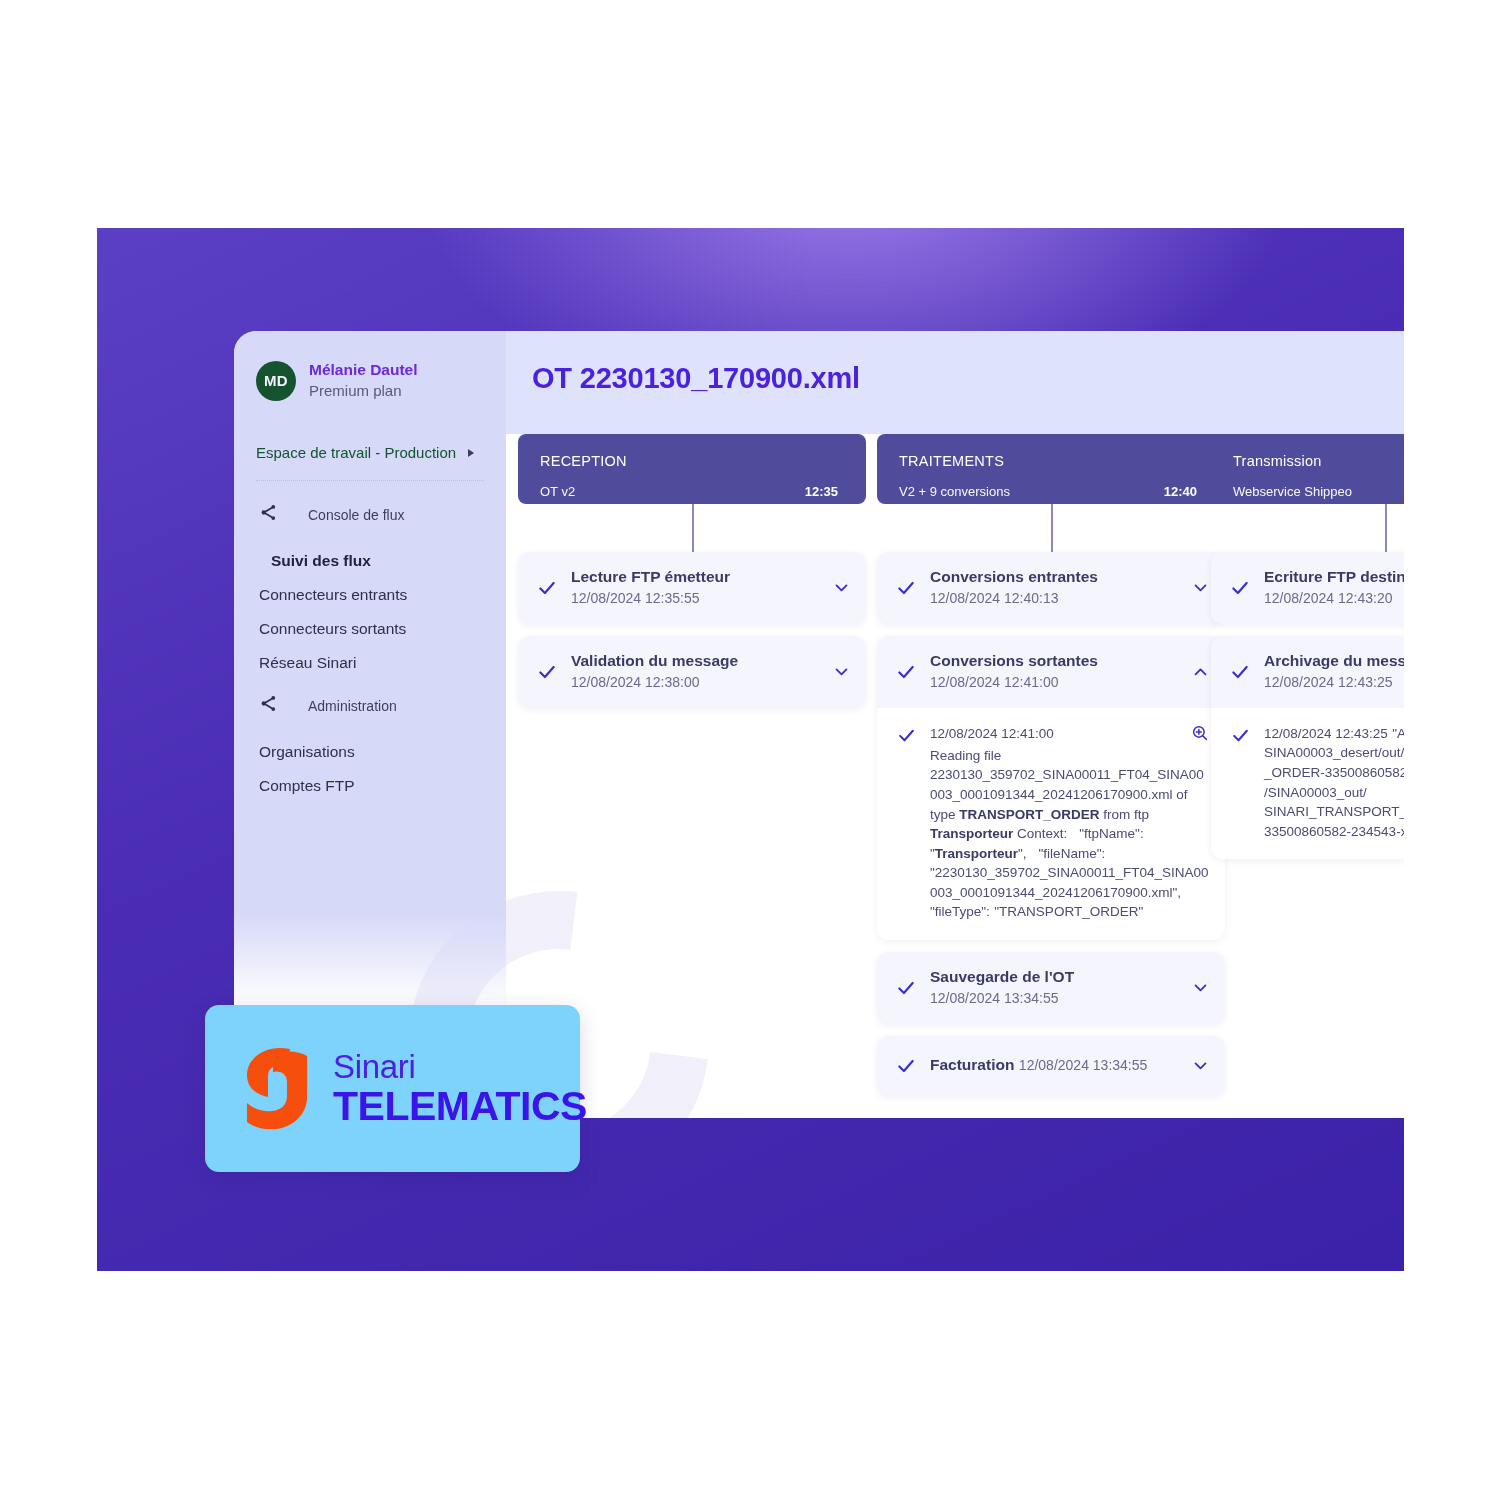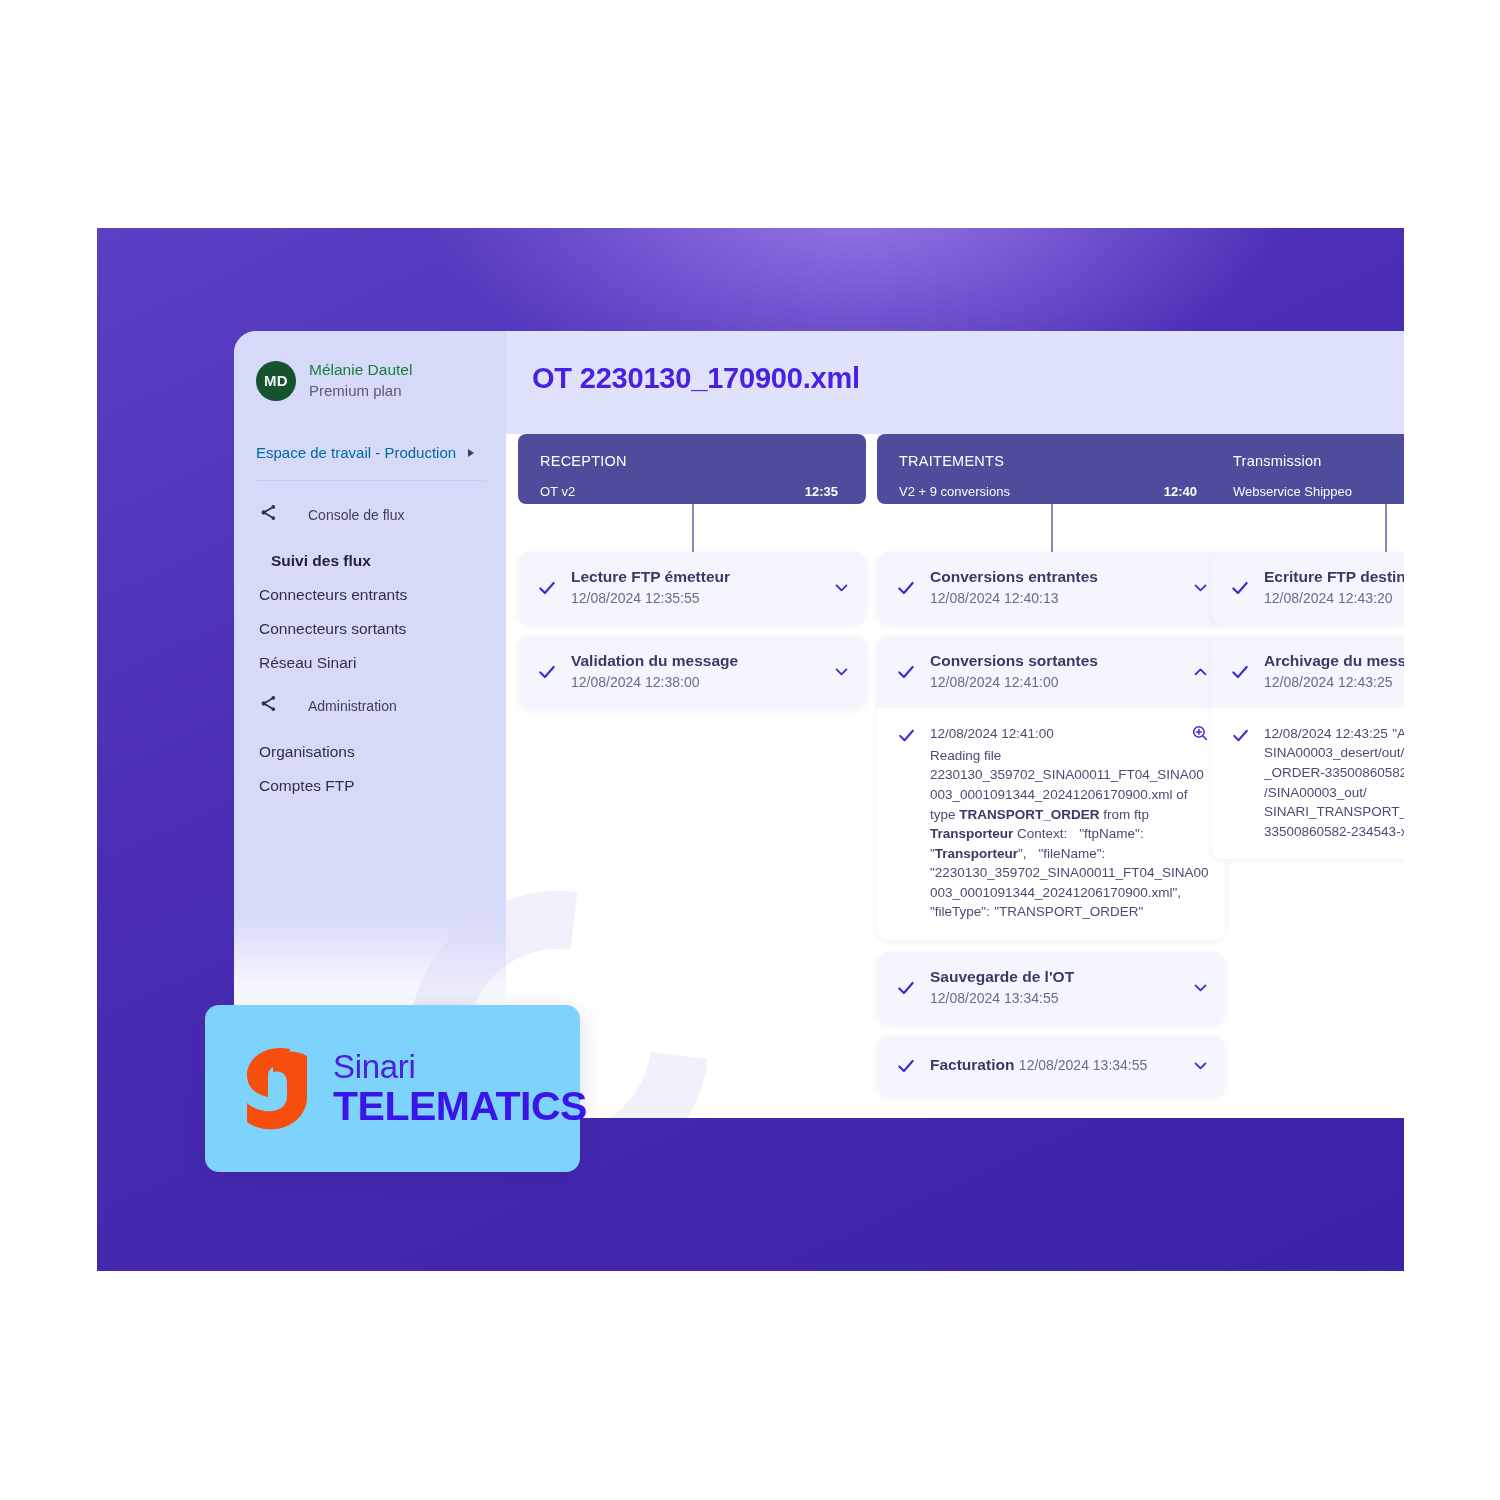--- a/index.html
+++ b/index.html
@@ -79,28 +79,28 @@
     display: flex; align-items: center; gap: 13px;
     padding: 29px 0 0 22px;
   }
   .avatar {
     width: 40px; height: 40px; border-radius: 50%;
     background: #14532d; color: #f3f1fd;
     display: flex; align-items: center; justify-content: center;
     font-size: 15px; font-weight: 700; letter-spacing: .3px;
     flex: 0 0 auto;
   }
-  .user-name { font-size: 15.5px; font-weight: 400; color: #15803d; line-height: 1.35; }
+  .user-name { font-size: 15.5px; font-weight: 700; color: #6d28d9; line-height: 1.35; }
   .user-plan { font-size: 15px; color: #5a5a76; line-height: 1.35; }
 
   .workspace {
     display: flex; align-items: center;
     margin: 43px 0 0 22px;
     width: 226px;
-    font-size: 15px; color: #0369a1;
+    font-size: 15px; color: #14532d;
   }
   .workspace .caret {
     margin-left: auto; margin-right: 8px;
     width: 0; height: 0;
     border-left: 6px solid #3d3d5c;
     border-top: 4.5px solid transparent;
     border-bottom: 4.5px solid transparent;
   }
   .divider {
     margin: 19px 22px 0 22px;

